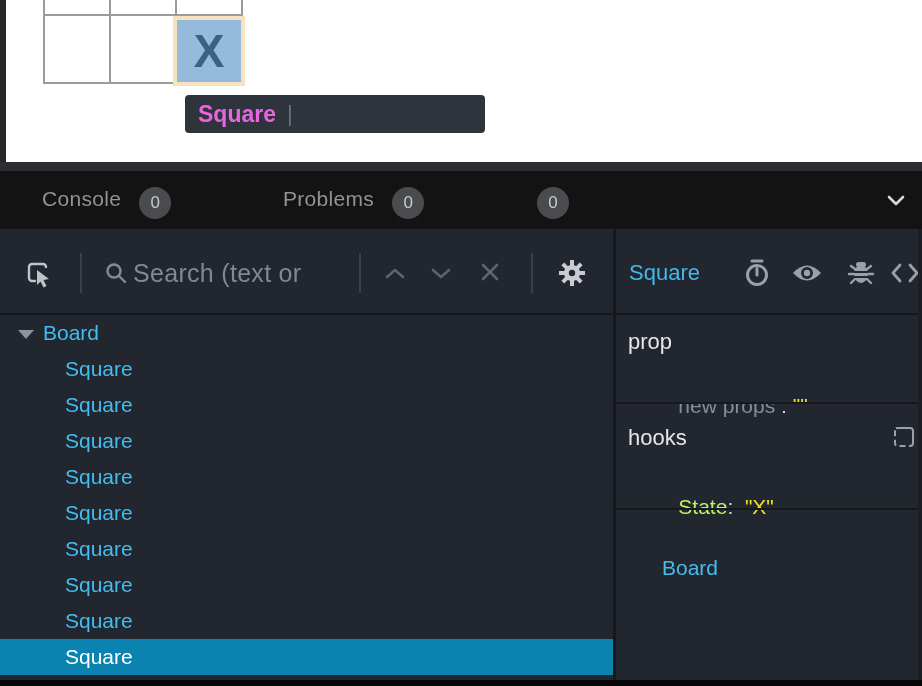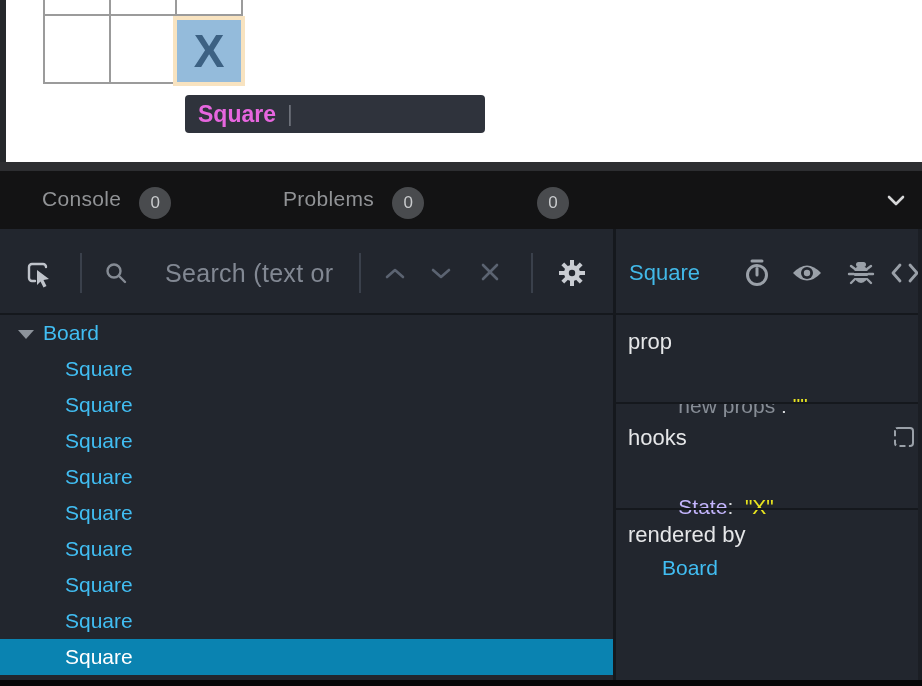--- a/index.html
+++ b/index.html
@@ -51,21 +51,21 @@
   .v-divider-small { width: 2px; height: 40px; background: #3a404b; top: 253px; }
   .panel-split { left: 613px; top: 229px; width: 3px; height: 451px; background: #15181d; }
   .right-strip { left: 918px; top: 229px; width: 4px; height: 451px; background: #1b1e24; }
   .bottom-bar { left: 0; top: 680px; width: 922px; height: 6px; background: #060608; }
 
   .icon-btn { display: flex; align-items: center; justify-content: center; }
   .search-input {
     left: 133px; top: 255px; width: 218px; height: 36px;
     background: transparent; border: none; outline: none;
     font-family: "Liberation Sans", sans-serif;
-    font-size: 25px; color: #7dd3fc; letter-spacing: 0.3px; margin-left: 32px;
+    font-size: 25px; color: #7dd3fc; letter-spacing: 0.3px;
   }
   .search-input::placeholder { color: #828893; opacity: 1; }
 
   
   .tree { left: 0; top: 315px; width: 613px; height: 365px; overflow: hidden; }
   .tree-row {
     position: absolute; left: 0; width: 613px; height: 36px;
     display: flex; align-items: center; cursor: default;
   }
   .tree-row .lbl { font-size: 21px; color: #41bdf2; }
@@ -78,21 +78,21 @@
     border-top: 9px solid #8d939b;
   }
   .indent0 { padding-left: 43px; }
   .indent1 { padding-left: 65px; }
 
   
   .comp-title { left: 629px; top: 259px; font-size: 22px; color: #42b9e8; line-height: 27px; }
   .section-title { font-size: 22px; color: #e5e6e8; line-height: 27px; }
   .kv-row { font-size: 21px; line-height: 27px; white-space: pre; }
   .k-gray { color: #878d96; }
-  .k-purple { color: #c4b5fd; }
+  .k-purple { color: #bef264; }
   .colon { color: #d8dadd; }
   .v-yellow { color: #e8e41f; }
   .v-cyan { color: #41bdf2; }
   .hooks-copy-icon {
     left: 894px; top: 427px; width: 20px; height: 20px;
     border: 2px dashed #9aa0a8; border-radius: 4px;
     border-top-style: solid; border-right-style: solid;
   }
 </style>
 </head>
@@ -279,18 +279,17 @@
   </div>
   <div class="abs h-divider" style="left:616px;top:402px;width:306px;"></div>
 
   <div class="abs section-title sans" style="left:628px;top:424px;">hooks</div>
   <div class="abs hooks-copy-icon"></div>
   <div class="abs kv-row mono" style="left:655px;top:466px;">
     <span class="k-purple">State</span><span class="colon">:</span><span>&nbsp;&nbsp;</span><span class="v-yellow">"X"</span>
   </div>
   <div class="abs h-divider" style="left:616px;top:508px;width:306px;"></div>
 
-  <div class="abs section-title sans" style="left:628px;top:521px;">rendered by</div>
   <div class="abs kv-row mono v-cyan" style="left:662px;top:554px;">Board</div>
 
   <div class="abs right-strip"></div>
   <div class="abs bottom-bar"></div>
 </div>
 
 </body></html>

